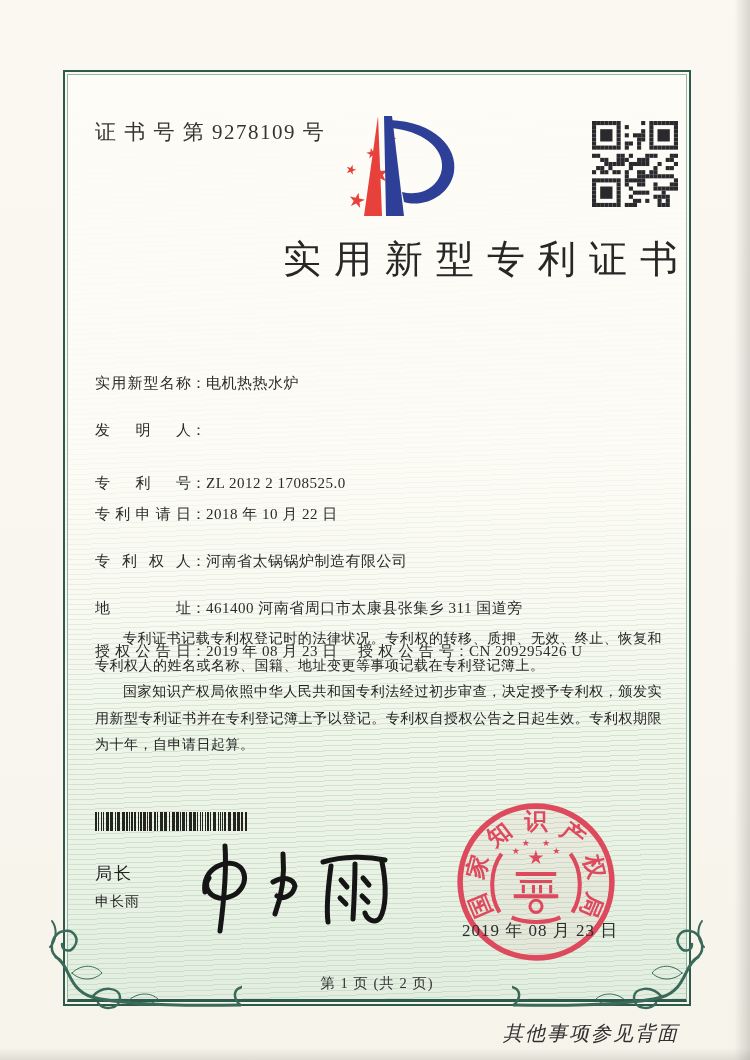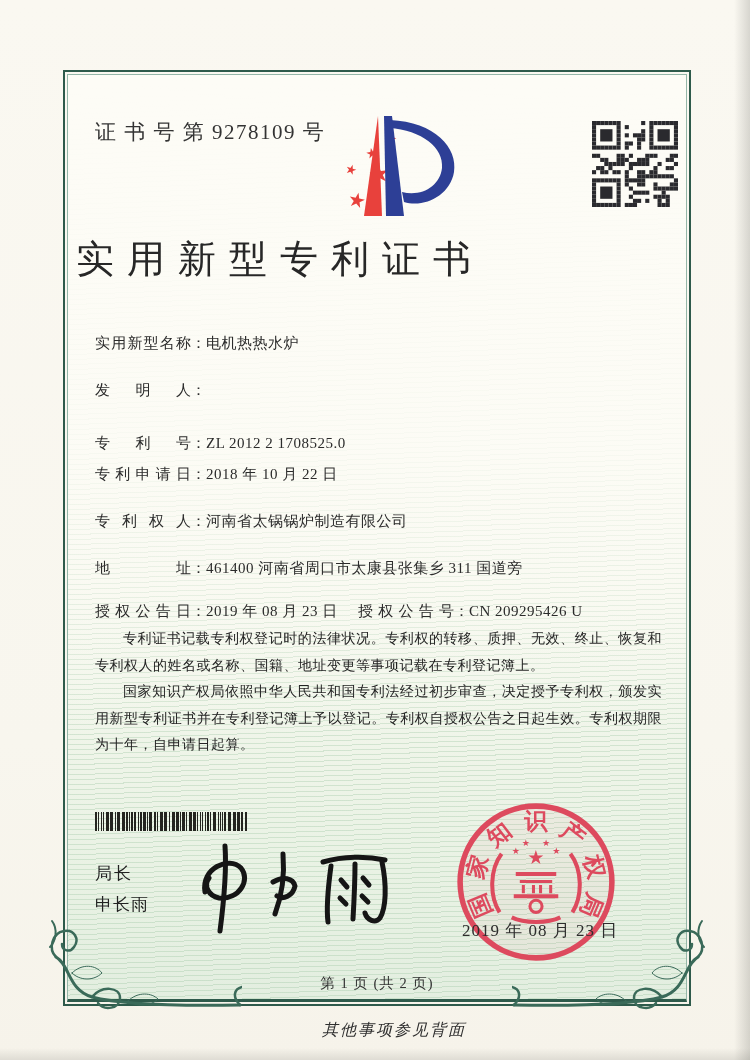--- a/index.html
+++ b/index.html
@@ -15,42 +15,42 @@
   .frame{position:absolute;left:63px;top:70px;width:628px;height:936px;
     border:2px solid #2e5a4b;box-sizing:border-box;padding:2px;}
   .frame-inner{width:100%;height:100%;box-sizing:border-box;
     border:1px solid #94b6a8;border-bottom:3px solid #2e5a4b;
     background:
       linear-gradient(to bottom,rgba(253,252,246,1) 0%,rgba(253,252,246,0.85) 40%,rgba(253,252,246,0) 72%),
       repeating-linear-gradient(-2deg,rgba(154,196,160,0.35) 0px,rgba(154,196,160,0.35) 1px,rgba(0,0,0,0) 1px,rgba(0,0,0,0) 5px),
       linear-gradient(to bottom,#fcfbf4 0%,#f7f8ef 55%,#e9f2e4 86%,#e3eee0 100%);}
   .abs{position:absolute;}
   .cert-no{left:95px;top:118px;font-size:21px;letter-spacing:1.5px;color:#333;}
-  .title{left:63px;top:234px;width:628px;text-align:left;font-size:38px;
+  .title{left:63px;top:234px;width:628px;text-align:right;font-size:38px;
     letter-spacing:13px;padding-left:13px;box-sizing:border-box;color:#272727;font-weight:500;}
-  .frow{left:95px;font-size:15px;line-height:26px;white-space:nowrap;}
+  .frow{left:95px;font-size:15px;line-height:26px;white-space:nowrap;margin-top:40px;}
   .flabel{display:inline-block;width:96px;text-align:justify;text-align-last:justify;vertical-align:top;}
   .fcolon{display:inline-block;vertical-align:top;}
   .fval{display:inline-block;vertical-align:top;white-space:normal;letter-spacing:0.5px;}
   .inv-lines{display:inline-block;vertical-align:top;}
   .body-text{left:95px;top:626px;width:567px;font-size:14px;line-height:26.5px;
     text-align:justify;color:#242424;}
   .body-text p{margin:0;text-indent:2em;letter-spacing:0.5px;}
   .barcode{left:95px;top:812px;width:190px;height:19px;font-size:0;}
   .barcode span{display:inline-block;height:100%;background:#24241f;vertical-align:top;}
   .director-label{left:95px;top:862px;font-size:17px;letter-spacing:2px;color:#222;}
-  .director-name{left:95px;top:893px;font-size:17px;letter-spacing:1px;color:#222;}
+  .director-name{left:95px;top:893px;font-size:14px;letter-spacing:1px;color:#222;}
   .sig{left:185px;top:834px;}
   .sig path{stroke:#151515;stroke-width:5;fill:none;stroke-linecap:round;stroke-linejoin:round;}
   .seal-box{left:452px;top:797px;}
   .seal-char{font-size:23px;fill:#dd4a5e;text-anchor:middle;font-weight:bold;
     font-family:"Liberation Serif",serif;}
   .seal-date{left:462px;top:919px;font-size:17px;letter-spacing:1px;color:#2d2d2d;z-index:5;}
   .page-num{left:63px;top:974px;width:628px;text-align:center;font-size:14.5px;letter-spacing:1px;color:#333;}
-  .back-note{left:80px;top:1020px;width:628px;text-align:center;font-size:16px;
+  .back-note{left:51px;top:1020px;width:628px;text-align:right;font-size:20px;
     font-style:italic;letter-spacing:2px;color:#2f2f2f;}
   .logo{left:300px;top:104px;}
   .qr{left:592px;top:121px;}
   .flourish{z-index:3;}
   .flourish path{stroke:#3a6a59;fill:none;stroke-linecap:round;}
 </style>
 </head>
 <body>
 
 <div class="page">

